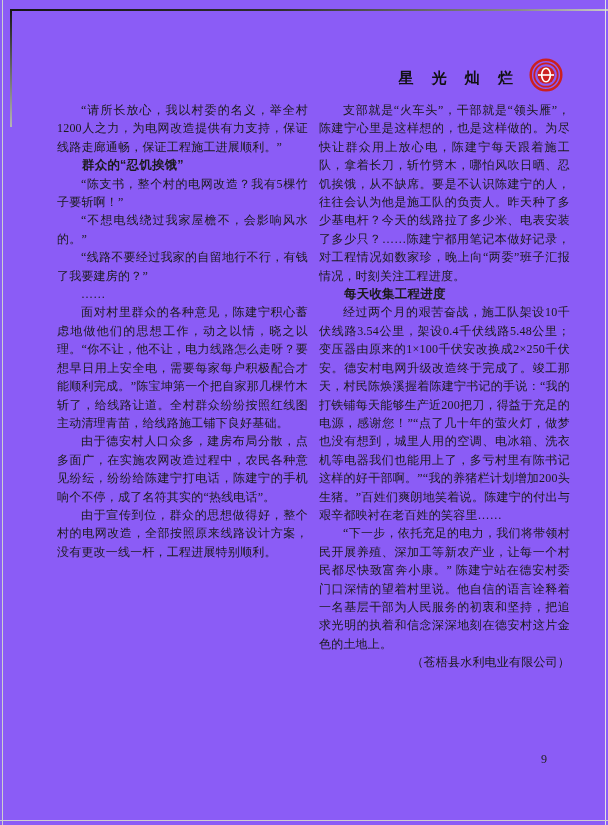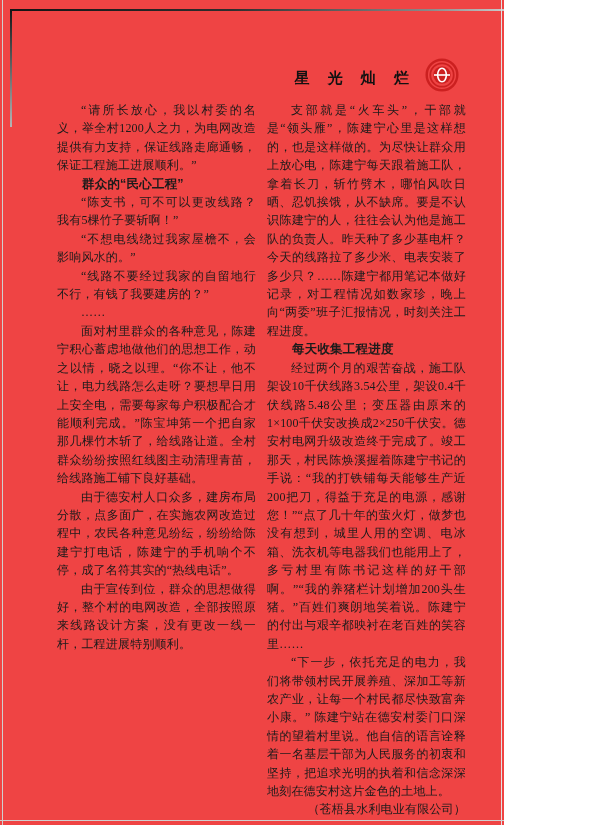--- a/index.html
+++ b/index.html
@@ -1,19 +1,19 @@
 <!DOCTYPE html>
 <html><head>
 <meta charset="utf-8">
 <style>
   html,body{margin:0;padding:0;background:#ffffff;}
   .page{
     position:relative;
-    width:504px;height:825px;
-    background:#ef4444;
+    width:608px;height:825px;
+    background:#8b5cf6;
     overflow:hidden;
     font-family:"Liberation Serif","DejaVu Serif",serif;
     color:#1b1b1b;
   }
   
   .scan-line-top{position:absolute;left:10px;right:0;top:9px;height:2px;
     background:linear-gradient(to right,#141414 0%,#2e2e2e 45%,#8a8a8a 85%,#c9c9c9 100%);}
   .scan-line-left{position:absolute;left:10px;top:9px;width:2px;height:118px;
     background:linear-gradient(to bottom,#141414,#b5b5b5);}
   .edge-left-faint{position:absolute;left:2px;top:0;bottom:0;width:1px;background:#cfcfcf;}
@@ -69,22 +69,22 @@
       <circle cx="18" cy="18" r="12.4" fill="none" stroke="currentColor" stroke-width="1.9"></circle>
       <circle cx="18" cy="18" r="9.2" fill="currentColor"></circle>
       <ellipse cx="18" cy="18" rx="4.6" ry="7.2" fill="none" stroke="#ffffff" stroke-width="1.7"></ellipse>
       <line x1="9.5" y1="18" x2="26.5" y2="18" stroke="#ffffff" stroke-width="1.7"></line>
     </svg>
   </div>
 
   <div class="columns">
     <div class="col">
         <div class="block quote-para">“请所长放心，我以村委的名义，举全村1200人之力，为电网改造提供有力支持，保证线路走廊通畅，保证工程施工进展顺利。”</div>
-        <div class="block heading">群众的“民心工程”</div>
-        <div class="block quote-para">“陈支书，可不可以更改线路？我有5棵竹子要斩啊！”</div>
+        <div class="block heading">群众的“忍饥挨饿”</div>
+        <div class="block quote-para">“陈支书，整个村的电网改造？我有5棵竹子要斩啊！”</div>
         <div class="block quote-para">“不想电线绕过我家屋檐不，会影响风水的。”</div>
         <div class="block quote-para">“线路不要经过我家的自留地行不行，有钱了我要建房的？”</div>
         <div class="block ellipsis">……</div>
         <div class="block para">面对村里群众的各种意见，陈建宁积心蓄虑地做他们的思想工作，动之以情，晓之以理。“你不让，他不让，电力线路怎么走呀？要想早日用上安全电，需要每家每户积极配合才能顺利完成。”陈宝坤第一个把自家那几棵竹木斩了，给线路让道。全村群众纷纷按照红线图主动清理青苗，给线路施工铺下良好基础。</div>
         <div class="block para">由于德安村人口众多，建房布局分散，点多面广，在实施农网改造过程中，农民各种意见纷纭，纷纷给陈建宁打电话，陈建宁的手机响个不停，成了名符其实的“热线电话”。</div>
         <div class="block para">由于宣传到位，群众的思想做得好，整个村的电网改造，全部按照原来线路设计方案，没有更改一线一杆，工程进展特别顺利。</div>
       </div>
     <div class="col">
         <div class="block para">支部就是“火车头”，干部就是“领头雁”，陈建宁心里是这样想的，也是这样做的。为尽快让群众用上放心电，陈建宁每天跟着施工队，拿着长刀，斩竹劈木，哪怕风吹日晒、忍饥挨饿，从不缺席。要是不认识陈建宁的人，往往会认为他是施工队的负责人。昨天种了多少基电杆？今天的线路拉了多少米、电表安装了多少只？……陈建宁都用笔记本做好记录，对工程情况如数家珍，晚上向“两委”班子汇报情况，时刻关注工程进度。</div>
         <div class="block heading">每天收集工程进度</div>

